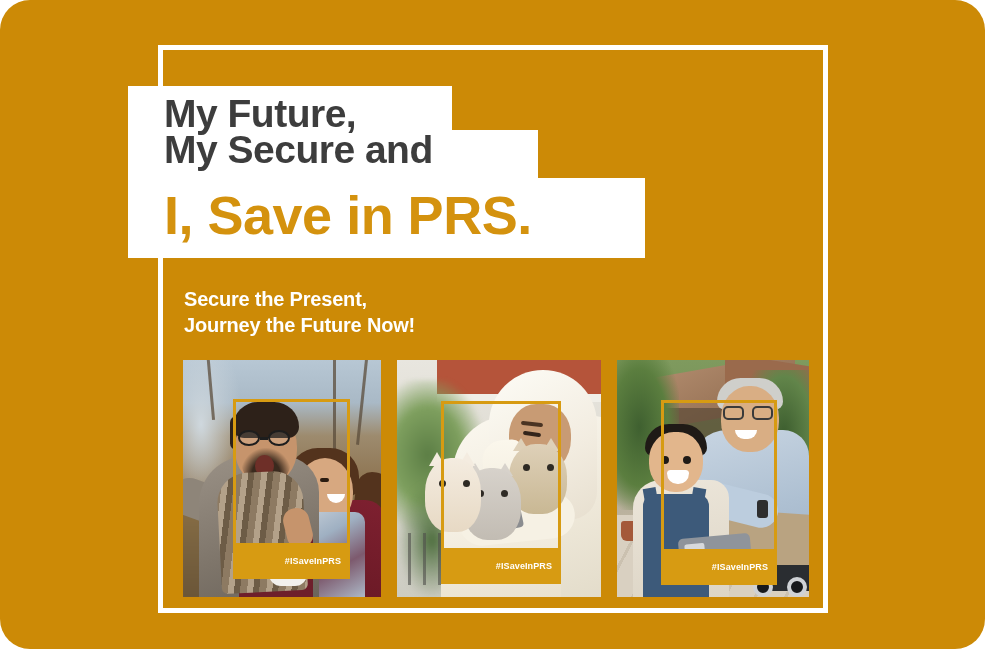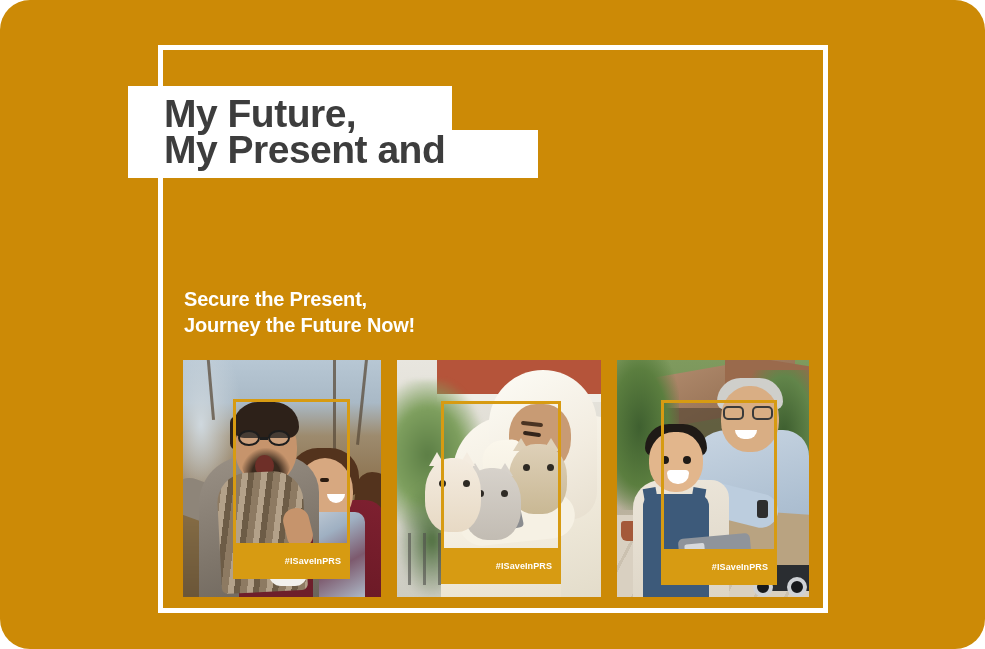--- a/index.html
+++ b/index.html
@@ -288,21 +288,22 @@
 </style>
 </head>
 <body>
 
 <div class="banner">
 
   <div class="outline-frame"></div>
 
   <div class="headline">
     <div class="hl-row hl-row-1">My Future,</div>
-    <div class="hl-row hl-row-2">My Present and</div>
+    <div class="hl-row hl-row-2">My Secure and</div>
+    <div class="hl-row hl-row-3">I, Save in PRS.</div>
   </div>
 
   <div class="subtitle">
     <span>Secure the Present,</span>
     <span>Journey the Future Now!</span>
   </div>
 
   <div class="photo-strip">
 
     <div class="photo-card p1">

